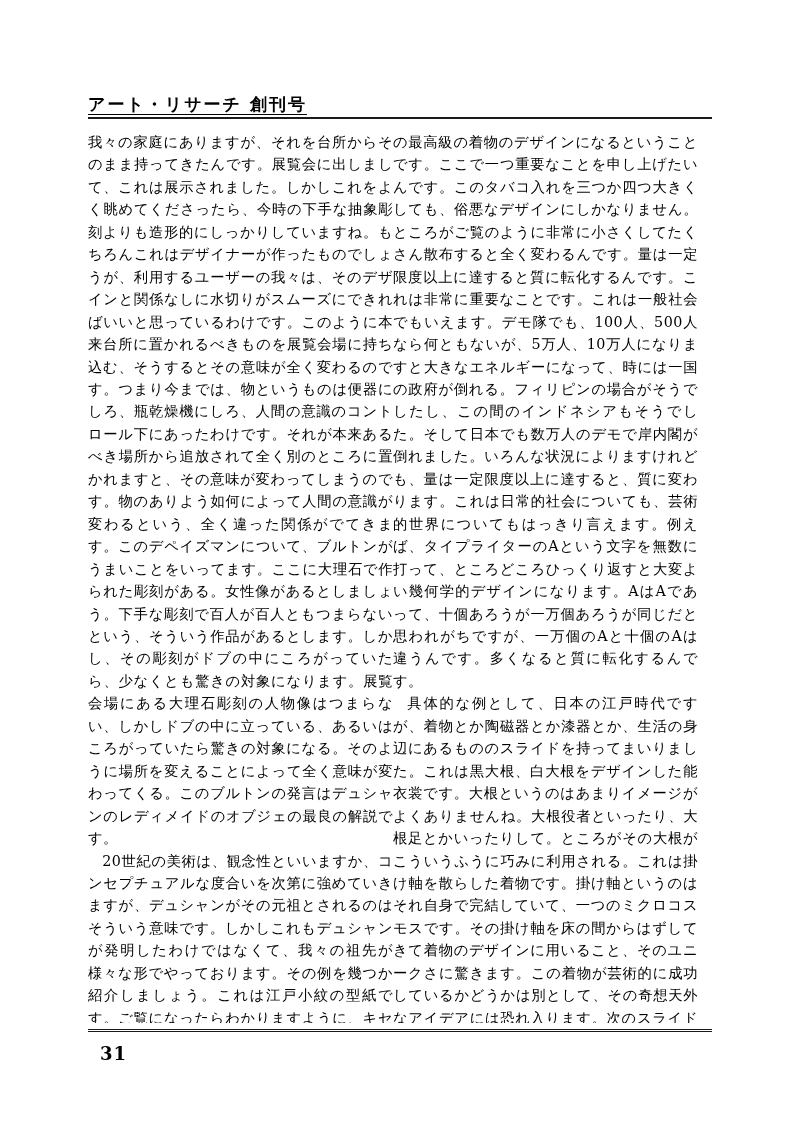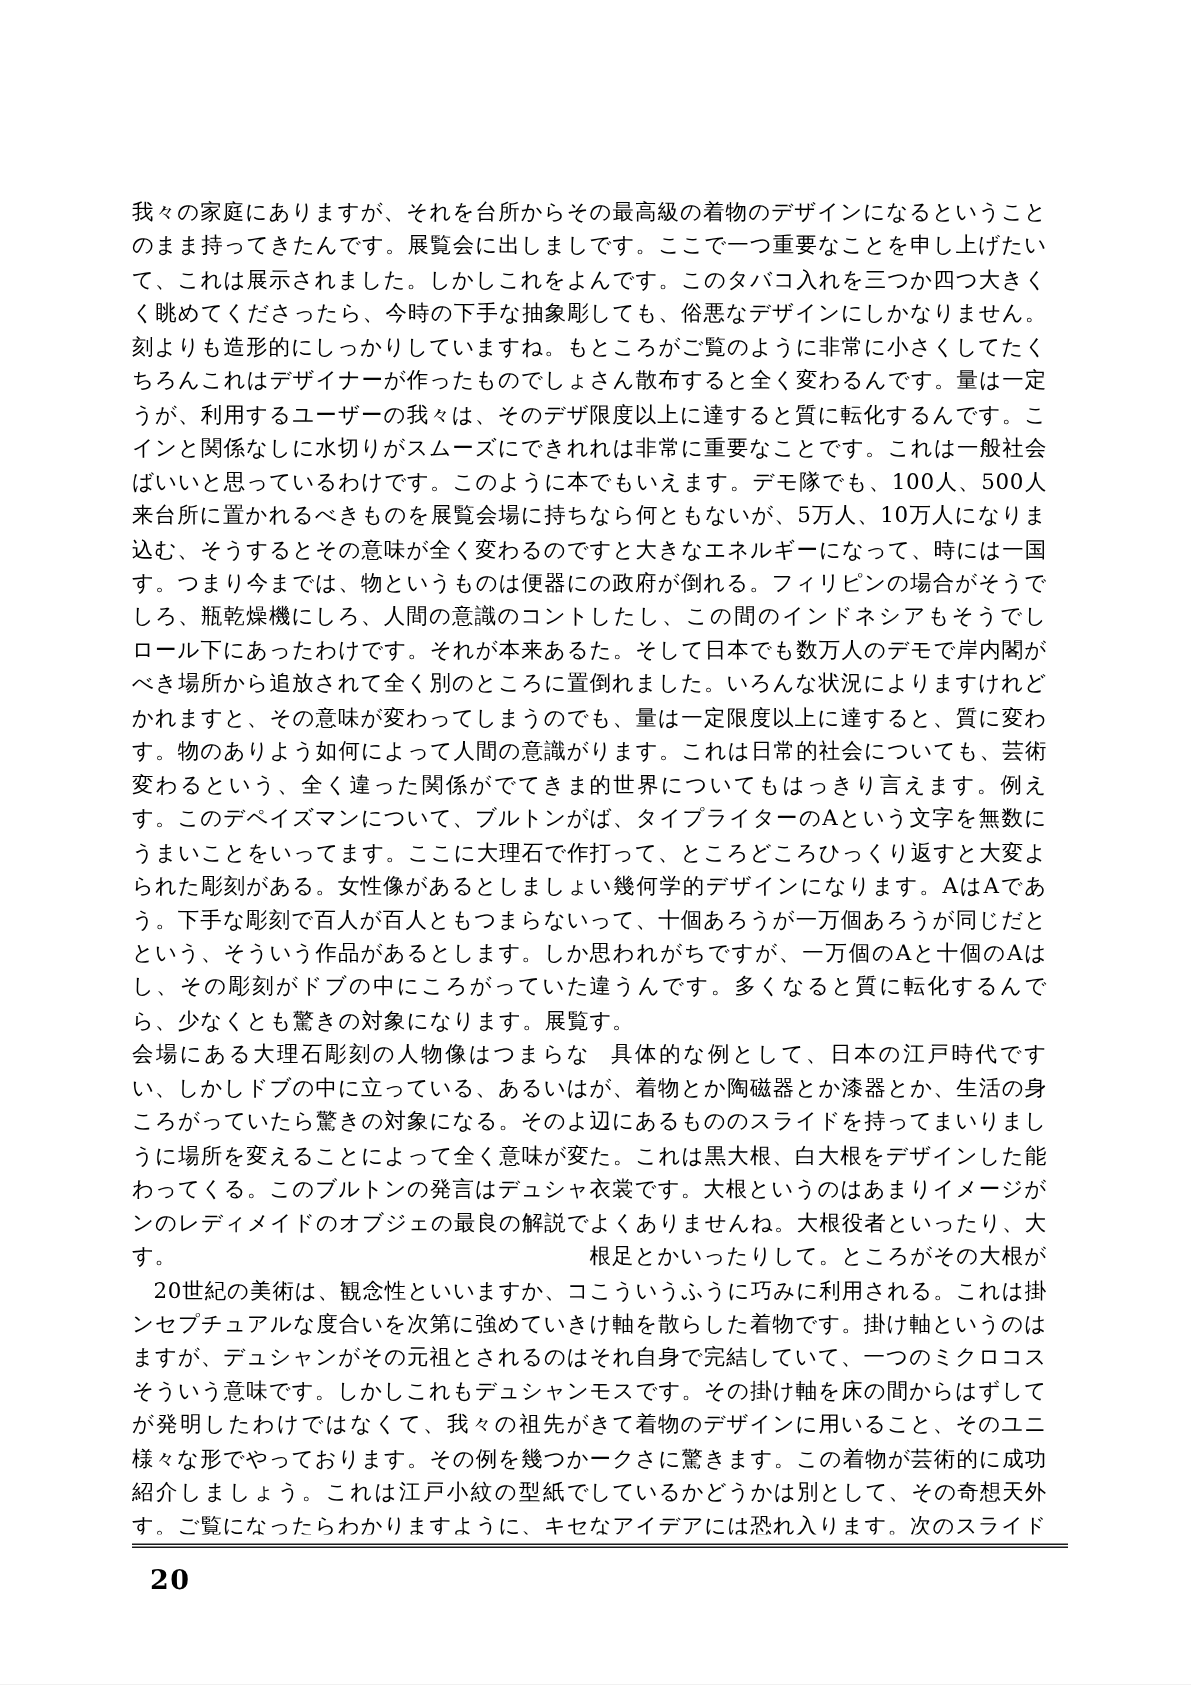--- a/index.html
+++ b/index.html
@@ -77,28 +77,31 @@
     font-weight: bold;
     font-size: 18px;
     letter-spacing: 1px;
   }
 </style>
 </head>
 <body>
 
 <div class="page">
 
+  <div class="running-header">
+    <span class="title-text">アート・リサーチ 創刊号</span>
+  </div>
 
   <div class="columns">
     <div class="col">
       <p>我々の家庭にありますが、それを台所からそのまま持ってきたんです。展覧会に出しまして、これは展示されました。しかしこれをよく眺めてくださったら、今時の下手な抽象彫刻よりも造形的にしっかりしていますね。もちろんこれはデザイナーが作ったものでしょうが、利用するユーザーの我々は、そのデザインと関係なしに水切りがスムーズにできればいいと思っているわけです。このように本来台所に置かれるべきものを展覧会場に持ち込む、そうするとその意味が全く変わるのです。つまり今までは、物というものは便器にしろ、瓶乾燥機にしろ、人間の意識のコントロール下にあったわけです。それが本来あるべき場所から追放されて全く別のところに置かれますと、その意味が変わってしまうのです。物のありよう如何によって人間の意識が変わるという、全く違った関係がでてきます。このデペイズマンについて、ブルトンがうまいことをいってます。ここに大理石で作られた彫刻がある。女性像があるとしましょう。下手な彫刻で百人が百人ともつまらないという、そういう作品があるとします。しかし、その彫刻がドブの中にころがっていたら、少なくとも驚きの対象になります。展覧会場にある大理石彫刻の人物像はつまらない、しかしドブの中に立っている、あるいはころがっていたら驚きの対象になる。そのように場所を変えることによって全く意味が変わってくる。このブルトンの発言はデュシャンのレディメイドのオブジェの最良の解説です。</p>
       <p class="indented">20世紀の美術は、観念性といいますか、コンセプチュアルな度合いを次第に強めていきますが、デュシャンがその元祖とされるのはそういう意味です。しかしこれもデュシャンが発明したわけではなくて、我々の祖先が様々な形でやっております。その例を幾つか紹介しましょう。これは江戸小紋の型紙です。ご覧になったらわかりますように、キセルですね。きざみタバコを入れる一番小さなキセルです。それを少し抽象化してご覧のように無数に散布しますと、非常にいいデザインになります。次はそのきざみタバコを入れるタバコ入れです。これも江戸時代の人々にとっては生活の身辺にある極めて卑近なものですが、こういう生活に密着したものが当時</p>
     </div>
     <div class="col">
       <p>の最高級の着物のデザインになるということです。ここで一つ重要なことを申し上げたいんです。このタバコ入れを三つか四つ大きくしても、俗悪なデザインにしかなりません。ところがご覧のように非常に小さくしてたくさん散布すると全く変わるんです。量は一定限度以上に達すると質に転化するんです。これは非常に重要なことです。これは一般社会でもいえます。デモ隊でも、100人、500人なら何ともないが、5万人、10万人になりますと大きなエネルギーになって、時には一国の政府が倒れる。フィリピンの場合がそうでしたし、この間のインドネシアもそうでした。そして日本でも数万人のデモで岸内閣が倒れました。いろんな状況によりますけれども、量は一定限度以上に達すると、質に変わります。これは日常的社会についても、芸術的世界についてもはっきり言えます。例えば、タイプライターのAという文字を無数に打って、ところどころひっくり返すと大変よい幾何学的デザインになります。AはAであって、十個あろうが一万個あろうが同じだと思われがちですが、一万個のAと十個のAは違うんです。多くなると質に転化するんです。</p>
       <p class="indented">具体的な例として、日本の江戸時代ですが、着物とか陶磁器とか漆器とか、生活の身辺にあるもののスライドを持ってまいりました。これは黒大根、白大根をデザインした能衣裳です。大根というのはあまりイメージがよくありませんね。大根役者といったり、大根足とかいったりして。ところがその大根がこういうふうに巧みに利用される。これは掛け軸を散らした着物です。掛け軸というのはそれ自身で完結していて、一つのミクロコスモスです。その掛け軸を床の間からはずしてきて着物のデザインに用いること、そのユニークさに驚きます。この着物が芸術的に成功しているかどうかは別として、その奇想天外なアイデアには恐れ入ります。次のスライドも最高級の着物ですが、丸いのは手鞠です。子ども用の卑近な遊具ですが、その手鞠と柳をうまくアレンジしています。この着物は蓑笠の絞りですが、昔は傘、蓑笠が小学校1年生の国語読本の冒頭にありましたが、そういう最も身近な蓑傘によって、品のよいデザインを作りました。これらは江戸時代の例です</p>
     </div>
   </div>
 
   <div class="footer-rule"></div>
-  <div class="page-number">20</div>
+  <div class="page-number">31</div>
 
 </div>
 
 </body></html>

